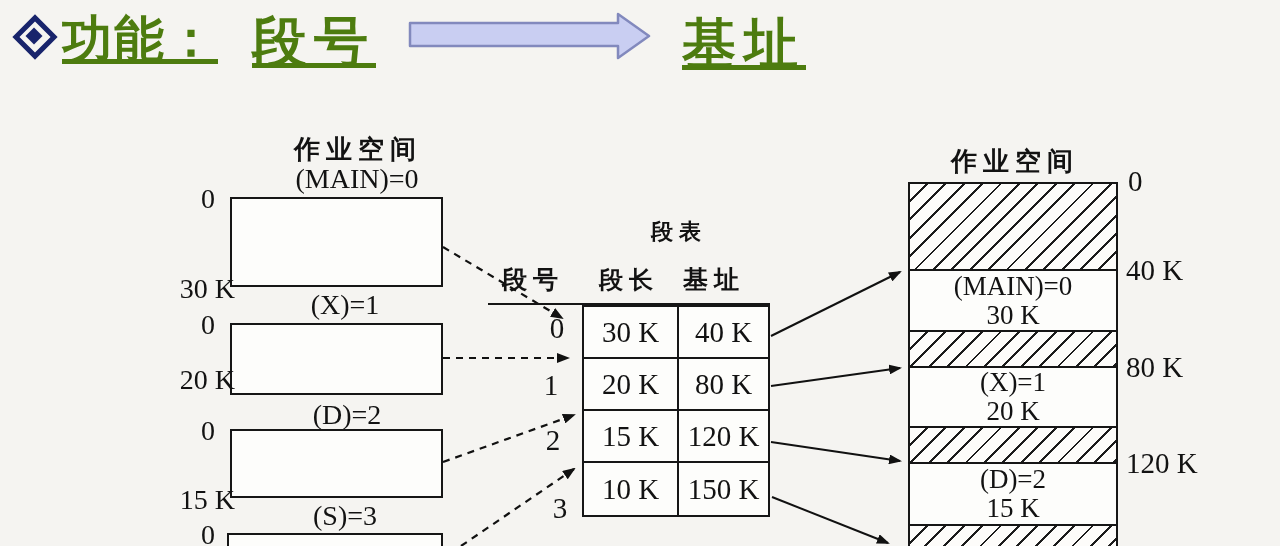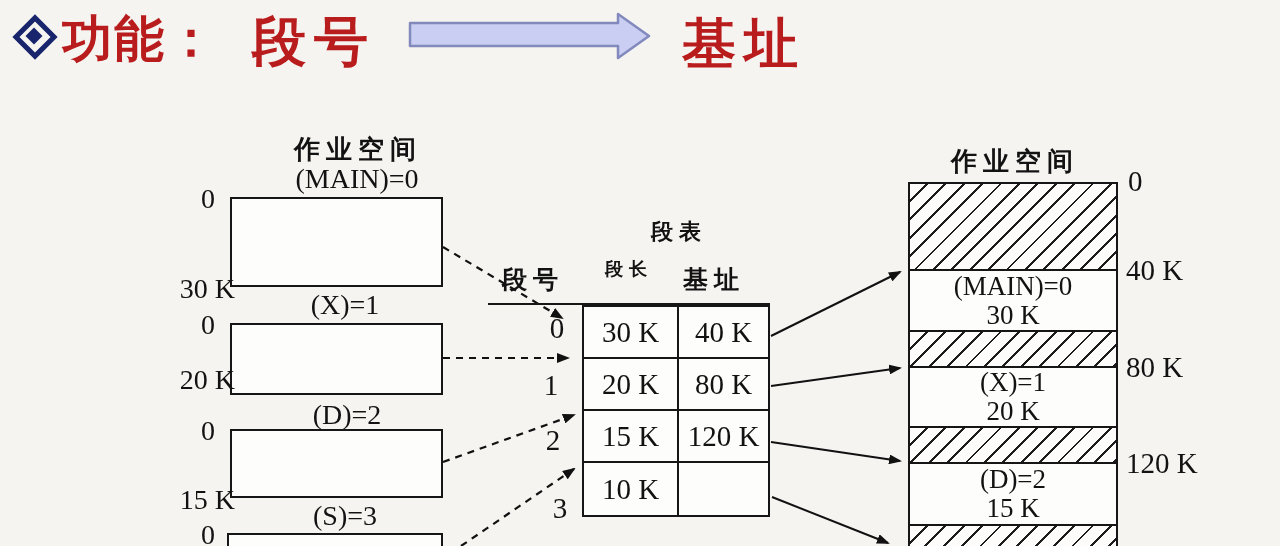--- a/index.html
+++ b/index.html
@@ -5,21 +5,21 @@
   html,body{margin:0;padding:0;}
   .canvas{
     position:relative;width:1280px;height:546px;
     background:#f5f4f1;overflow:hidden;
     font-family:"Liberation Serif","DejaVu Serif",serif;
     color:#121212;
   }
   .abs{position:absolute;}
   .ctr{transform:translate(-50%,-50%);white-space:nowrap;}
   
-  .title-zh{font-weight:700;color:#b91c1c;font-family:"Liberation Serif","DejaVu Serif",serif;}
+  .title-zh{font-weight:700;color:#4d7c0f;font-family:"Liberation Serif","DejaVu Serif",serif;text-decoration:underline;}
   .bullet-wrap{position:absolute;left:10px;top:12px;width:48px;height:48px;}
   .diamond-outer{
     position:absolute;left:9px;top:9px;width:22px;height:22px;
     border:5px solid #18246c;transform:rotate(45deg);background:#f5f4f1;
   }
   .diamond-inner{
     position:absolute;left:18px;top:18px;width:12px;height:12px;
     background:#18246c;transform:rotate(45deg);
   }
   
@@ -99,38 +99,39 @@
   <div class="box" style="left:230px;top:429px;width:213px;height:69px;"></div>
   <div class="lbl rt" style="left:130px;top:417px;width:85px;">0</div>
   <div class="lbl rt" style="left:130px;top:486px;width:105px;">15 K</div>
 
   <div class="lbl ctr" style="left:345px;top:516px;">(S)=3</div>
   <div class="box" style="left:227px;top:533px;width:216px;height:40px;"></div>
   <div class="lbl rt" style="left:130px;top:521px;width:85px;">0</div>
 
   <div class="lbl ctr zh" style="left:679px;top:232px;font-size:22px;">段表</div>
   <div class="lbl ctr zh" style="left:533px;top:279px;font-size:25px;">段号</div>
-  <div class="lbl ctr zh" style="left:629px;top:269px;font-size:18px;">段长</div>
+  <div class="lbl ctr zh" style="left:629px;top:280px;font-size:24px;">段长</div>
   <div class="lbl ctr zh" style="left:714px;top:279px;font-size:25px;">基址</div>
 
   <div class="topline"></div>
 
   <div class="lbl ctr" style="left:557px;top:328px;font-size:29px;">0</div>
   <div class="lbl ctr" style="left:551px;top:385px;font-size:29px;">1</div>
   <div class="lbl ctr" style="left:553px;top:440px;font-size:29px;">2</div>
   <div class="lbl ctr" style="left:560px;top:508px;font-size:29px;">3</div>
 
   <div class="seg-grid">
     <div class="seg-cell">30 K</div>
     <div class="seg-cell last-col">40 K</div>
     <div class="seg-cell">20 K</div>
     <div class="seg-cell last-col">80 K</div>
     <div class="seg-cell">15 K</div>
     <div class="seg-cell last-col">120 K</div>
     <div class="seg-cell last-row">10 K</div>
+    <div class="seg-cell last-col last-row">150 K</div>
   </div>
 
   <div class="lbl ctr zh" style="left:1015px;top:162px;font-size:26px;">作业空间</div>
 
   <div class="mem-box">
     <div class="band hatch" style="height:87px;"></div>
     <div class="band used" style="height:61px;">
       <span>(MAIN)=0</span>
       <span>30 K</span>
     </div>

